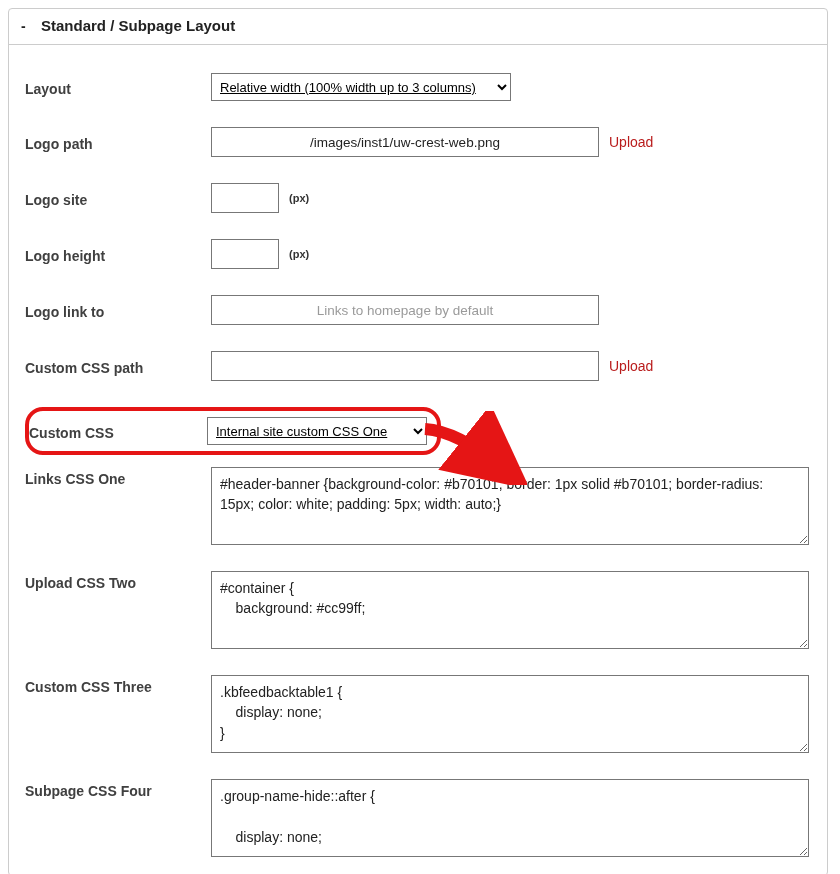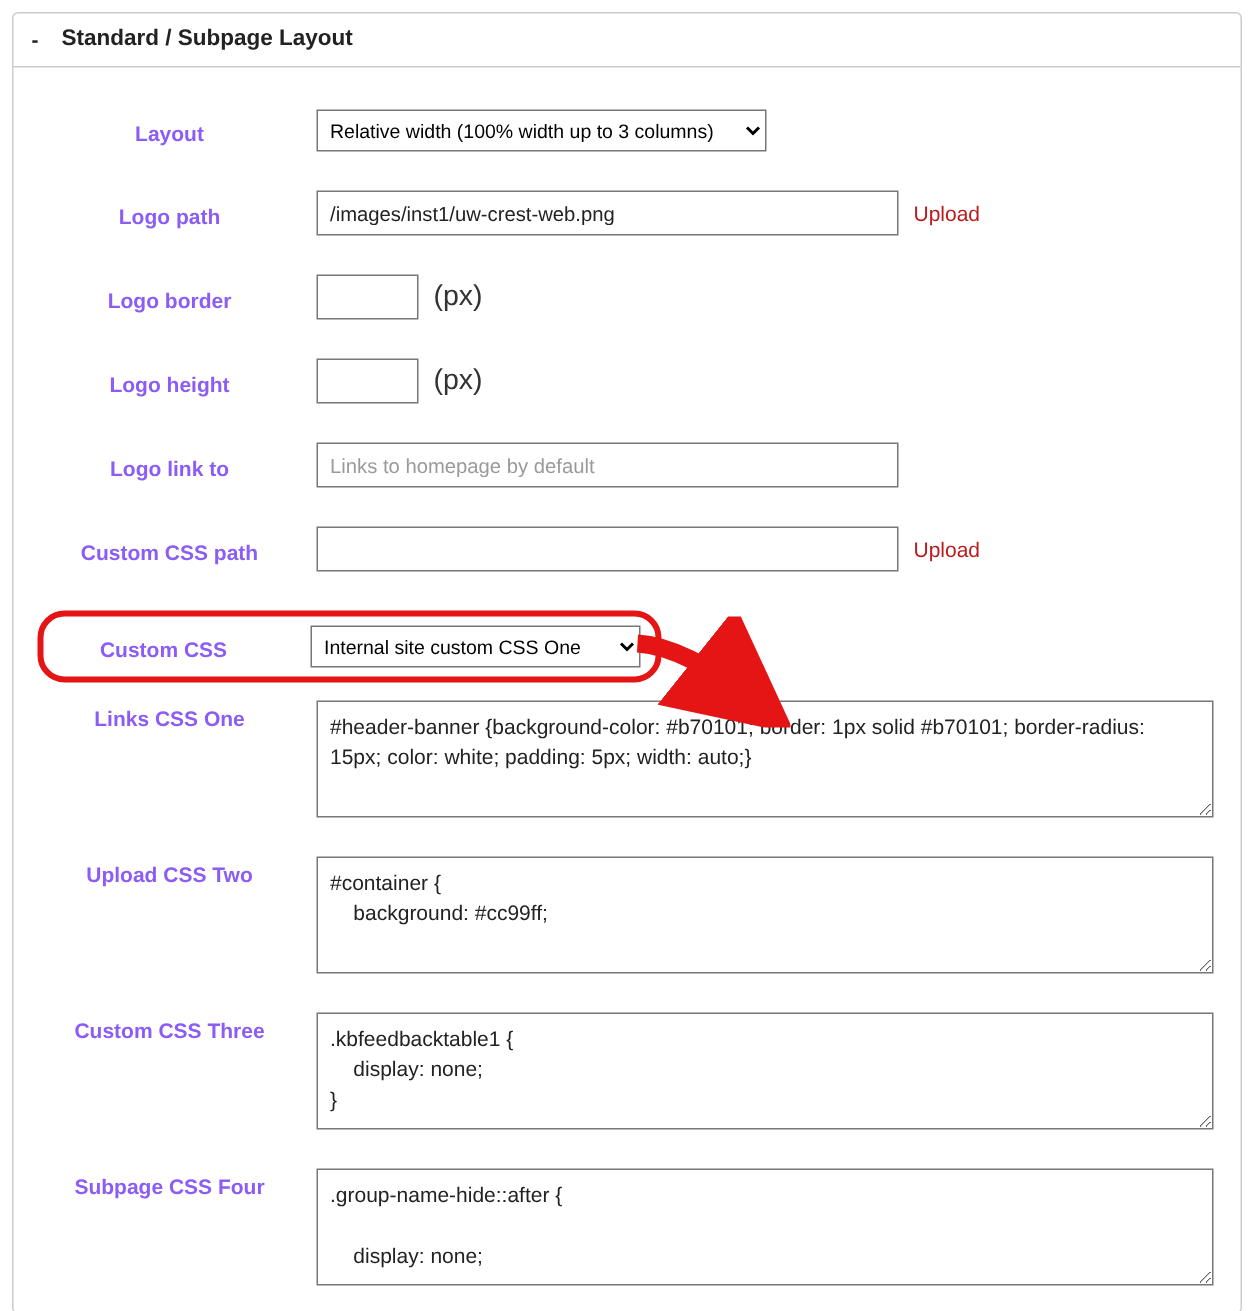--- a/index.html
+++ b/index.html
@@ -37,57 +37,59 @@
   .row {
     display: flex;
     align-items: center;
     gap: 10px;
     padding: 0 16px;
     margin-bottom: 26px;
   }
   .row.ta-row { align-items: flex-start; }
   .label {
     width: 176px;
-    text-align: center;
+    text-align: left;
     font-weight: bold;
     font-size: 14px;
-    color: #8b5cf6;
+    color: #404040;
     padding-top: 4px;
   }
   .control { display: flex; align-items: center; gap: 10px; }
   select {
     height: 28px;
     border: 1px solid #777;
     font-family: inherit;
     font-size: 13px;
     padding: 2px 4px;
     background: #fff;
+    text-decoration: underline;
   }
   input[type=text] {
     height: 30px;
     border: 1px solid #777;
     font-family: inherit;
     font-size: 13.5px;
     padding: 4px 8px;
     background: #fff;
     color: #222;
+    text-align: center;
   }
   input[type=text]::placeholder { color: #9a9a9a; }
   textarea {
     width: 598px;
     height: 78px;
     border: 1px solid #777;
     font-family: inherit;
     font-size: 14px;
     padding: 6px 8px;
     line-height: 1.45;
     resize: both;
     color: #222;
   }
-  .suffix { font-size: 19px; color: #333; }
+  .suffix { font-size: 11px; color: #333; font-weight: bold; }
   .upload-link {
     color: #b91c1c;
     cursor: pointer;
     font-size: 14px;
   }
   .highlight-box {
     border: 4px solid #e51515;
     border-radius: 18px;
     padding: 6px 10px 6px 0;
     display: flex;
@@ -131,21 +133,21 @@
 
   <div class="row">
     <div class="label">Logo path</div>
     <div class="control">
       <input type="text" style="width: 388px;" value="/images/inst1/uw-crest-web.png">
       <span class="upload-link">Upload</span>
     </div>
   </div>
 
   <div class="row">
-    <div class="label">Logo border</div>
+    <div class="label">Logo site</div>
     <div class="control">
       <input type="text" style="width: 68px;" value="">
       <span class="suffix">(px)</span>
     </div>
   </div>
 
   <div class="row">
     <div class="label">Logo height</div>
     <div class="control">
       <input type="text" style="width: 68px;" value="">

